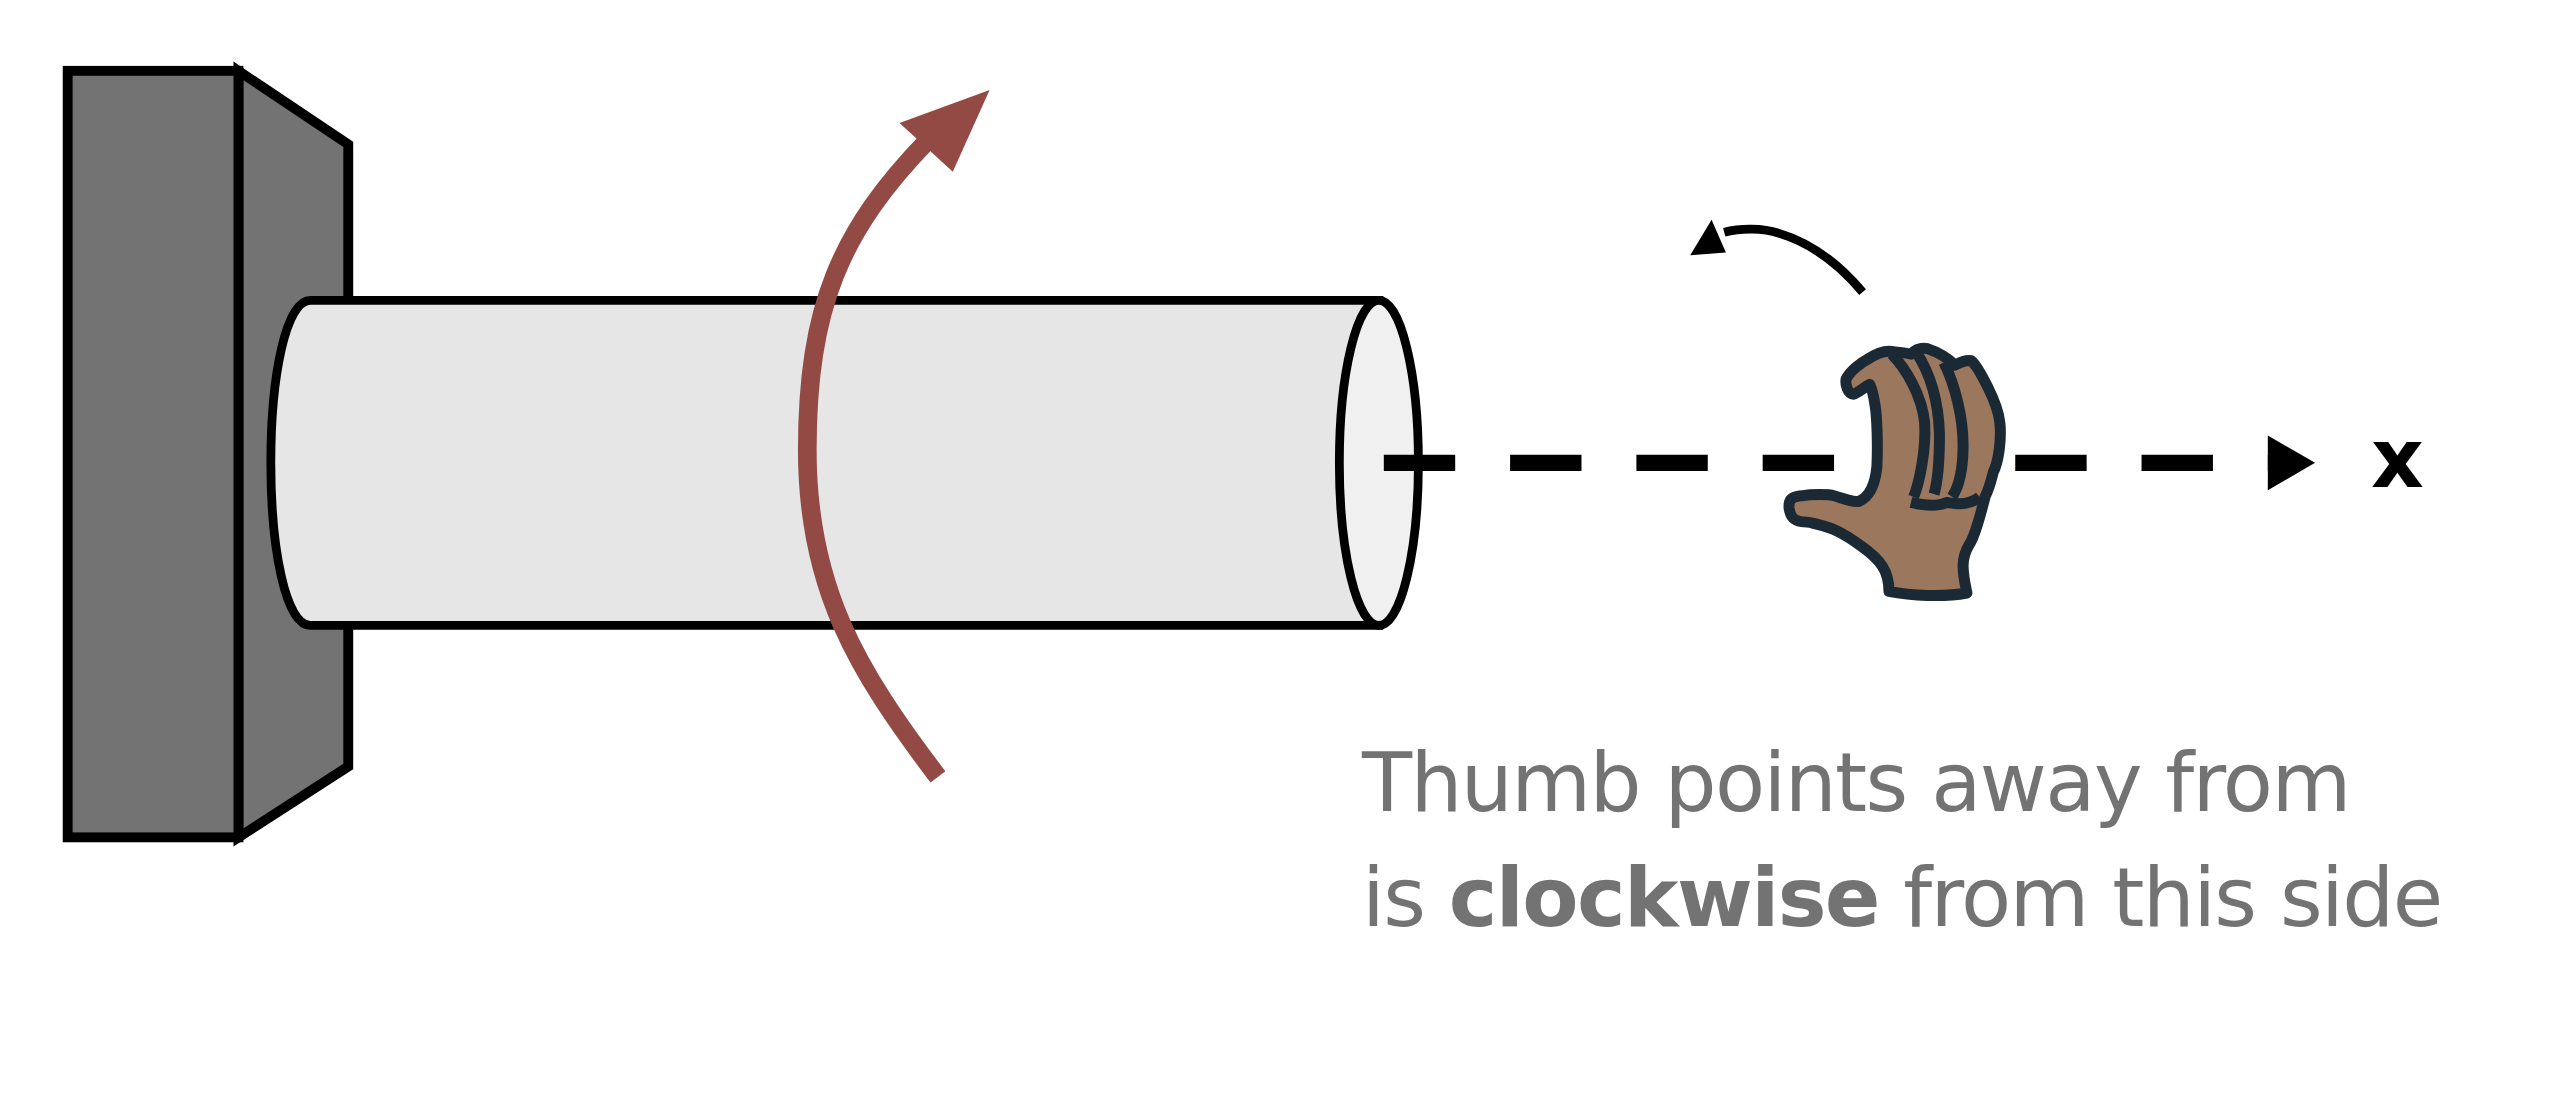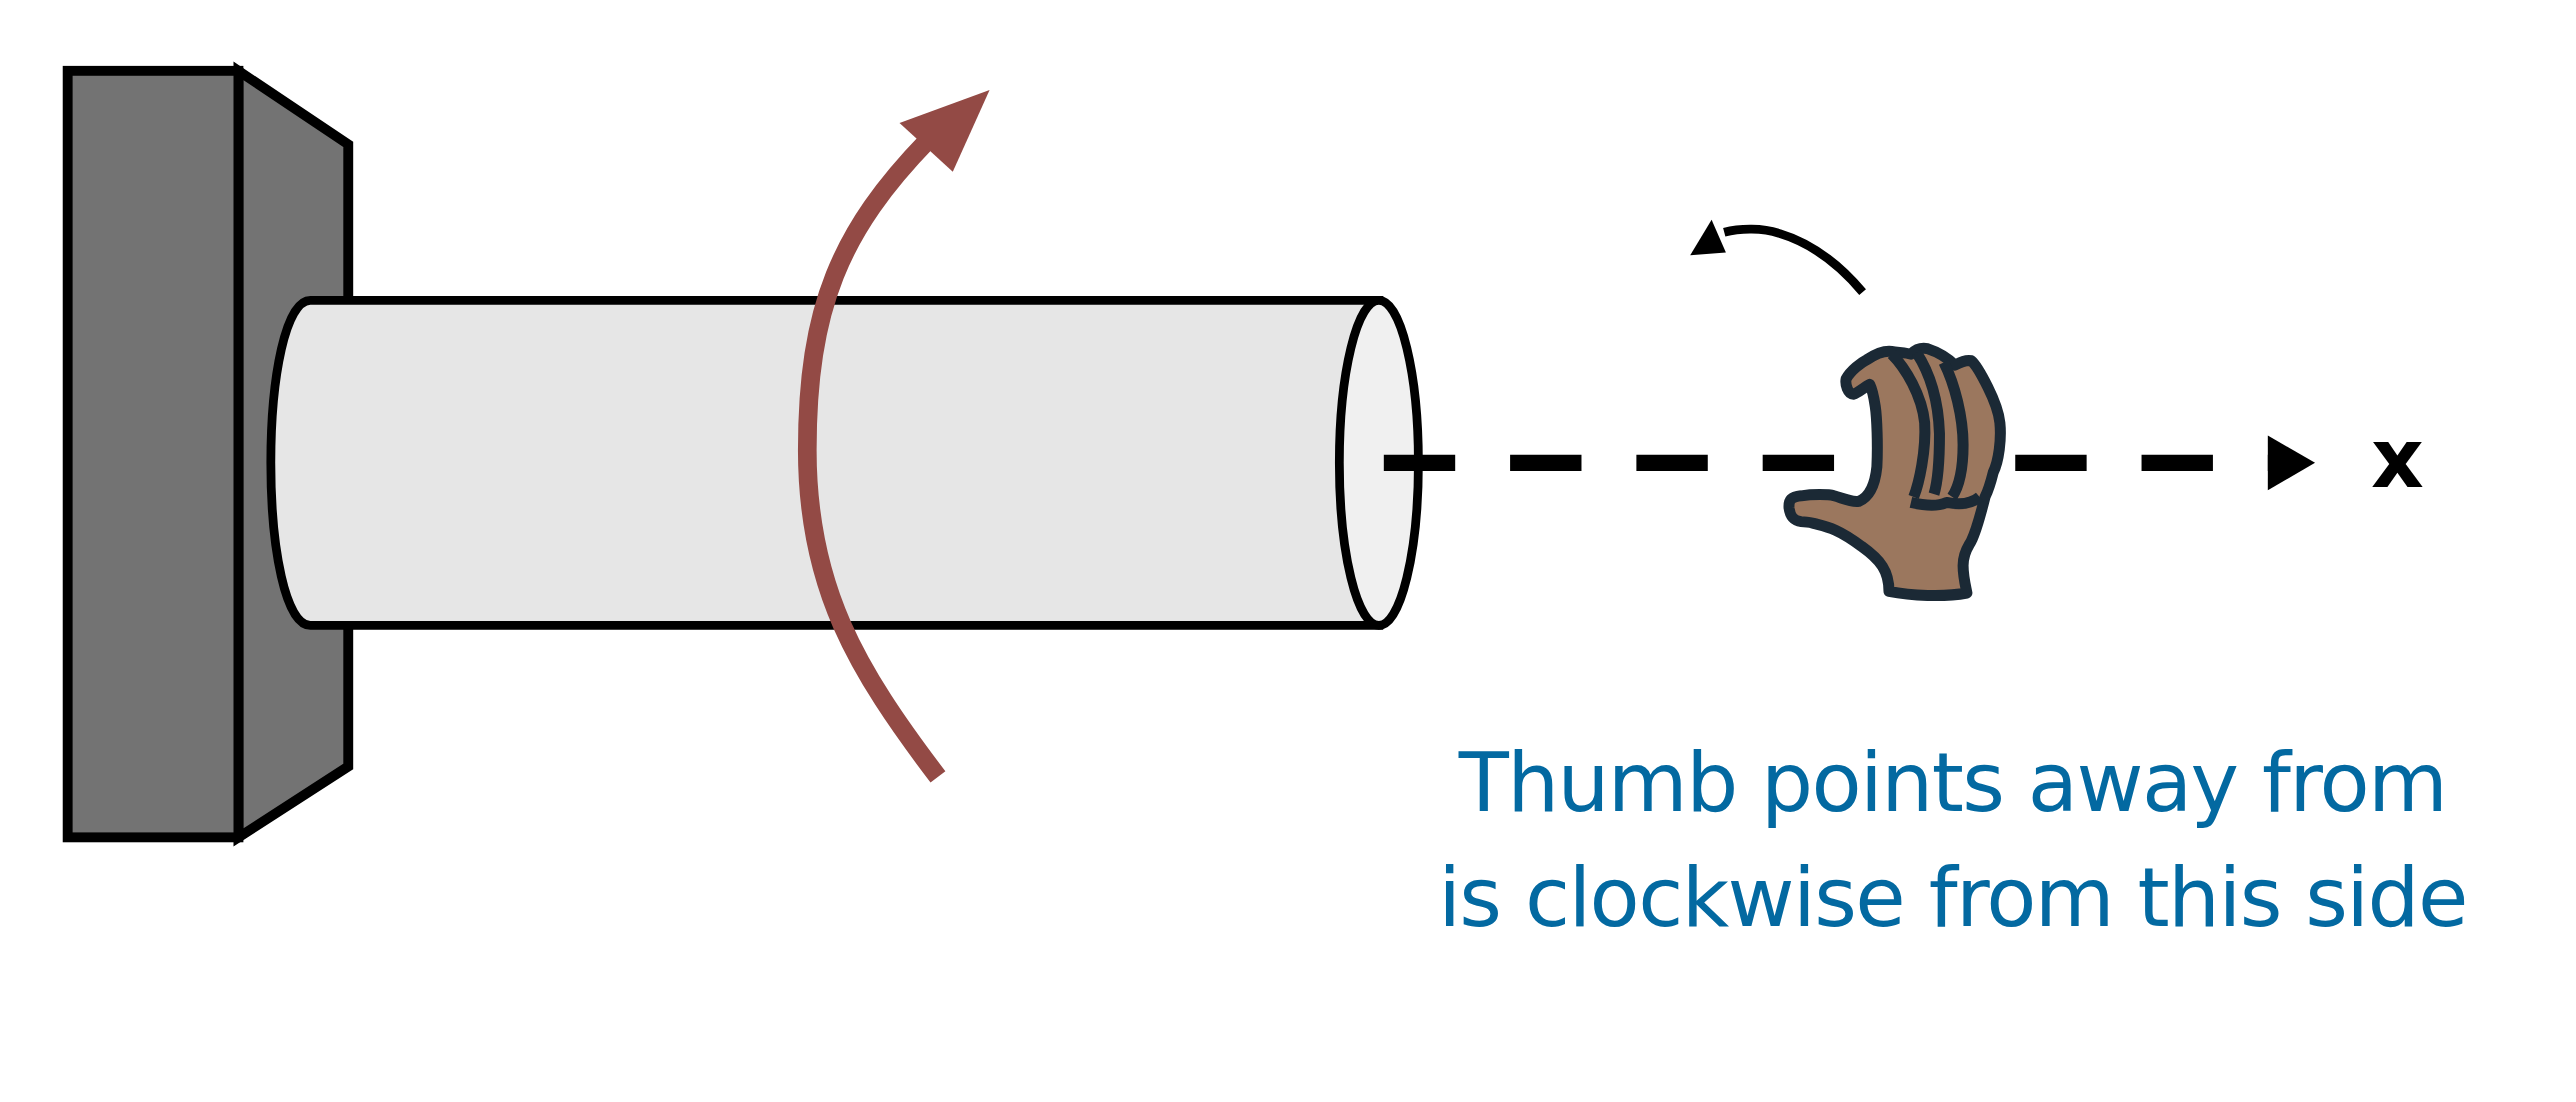--- a/index.html
+++ b/index.html
@@ -3,29 +3,29 @@
   <meta charset="utf-8">
   <style>
     html, body { margin: 0; padding: 0; background: #ffffff; }
     body { width: 2576px; height: 1102px; position: relative; overflow: hidden; }
     #canvas { position: absolute; left: 0; top: 0; width: 2576px; height: 1102px; }
     .caption {
       position: absolute;
       left: 1362px;
       top: 725px;
       width: 1181px;
-      text-align: center;
+      text-align: left;
       font-family: "DejaVu Sans", sans-serif;
       font-size: 82px;
       line-height: 115px;
-      color: #0369a1;
+      color: #737373;
       letter-spacing: -1.6px;
     }
     .caption .line { display: block; white-space: nowrap; }
-    .caption .bold { font-weight: normal; }
+    .caption .bold { font-weight: bold; }
     .axis-label {
       position: absolute;
       left: 2371px;
       top: 409px;
       font-family: "DejaVu Sans", sans-serif;
       font-weight: bold;
       font-size: 82px;
       line-height: 99px;
       color: #000000;
     }

